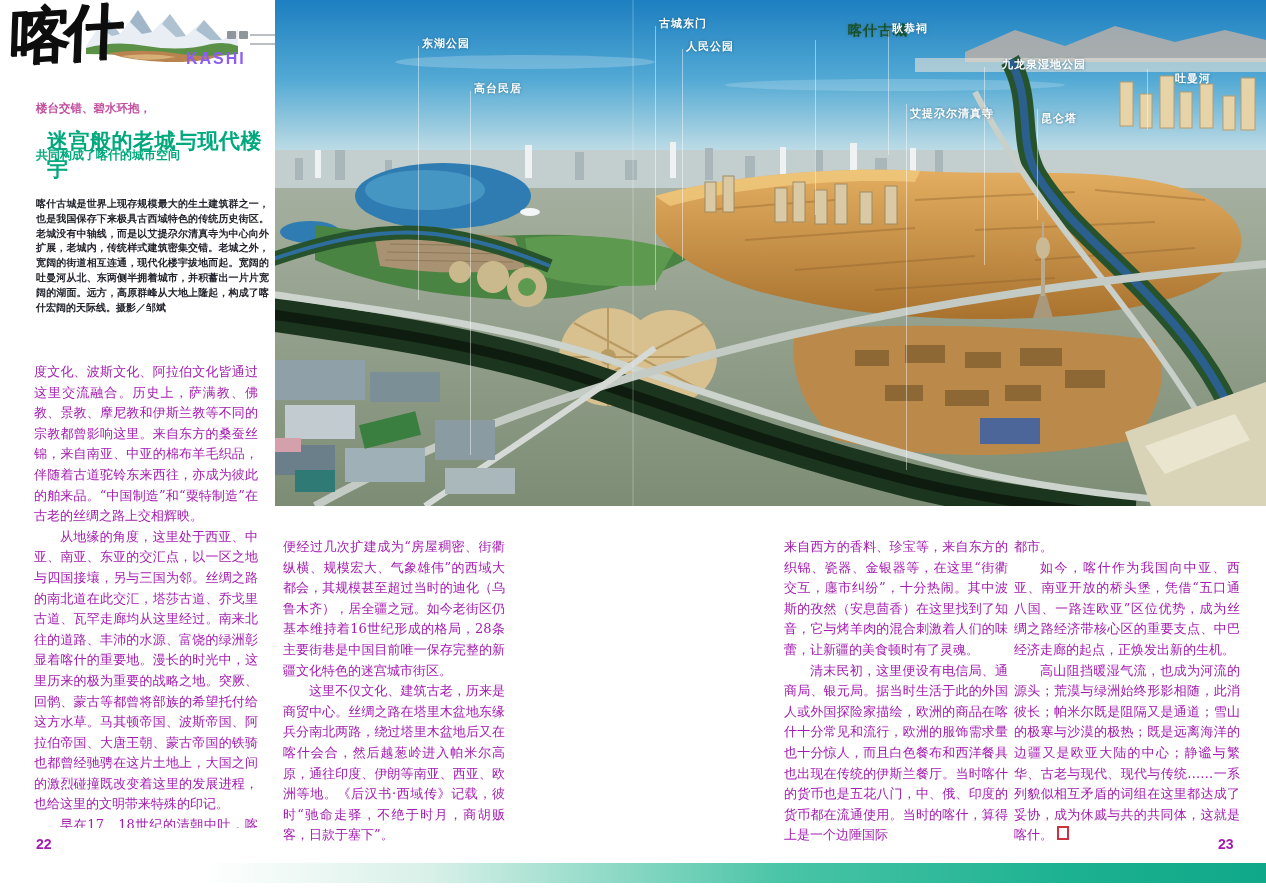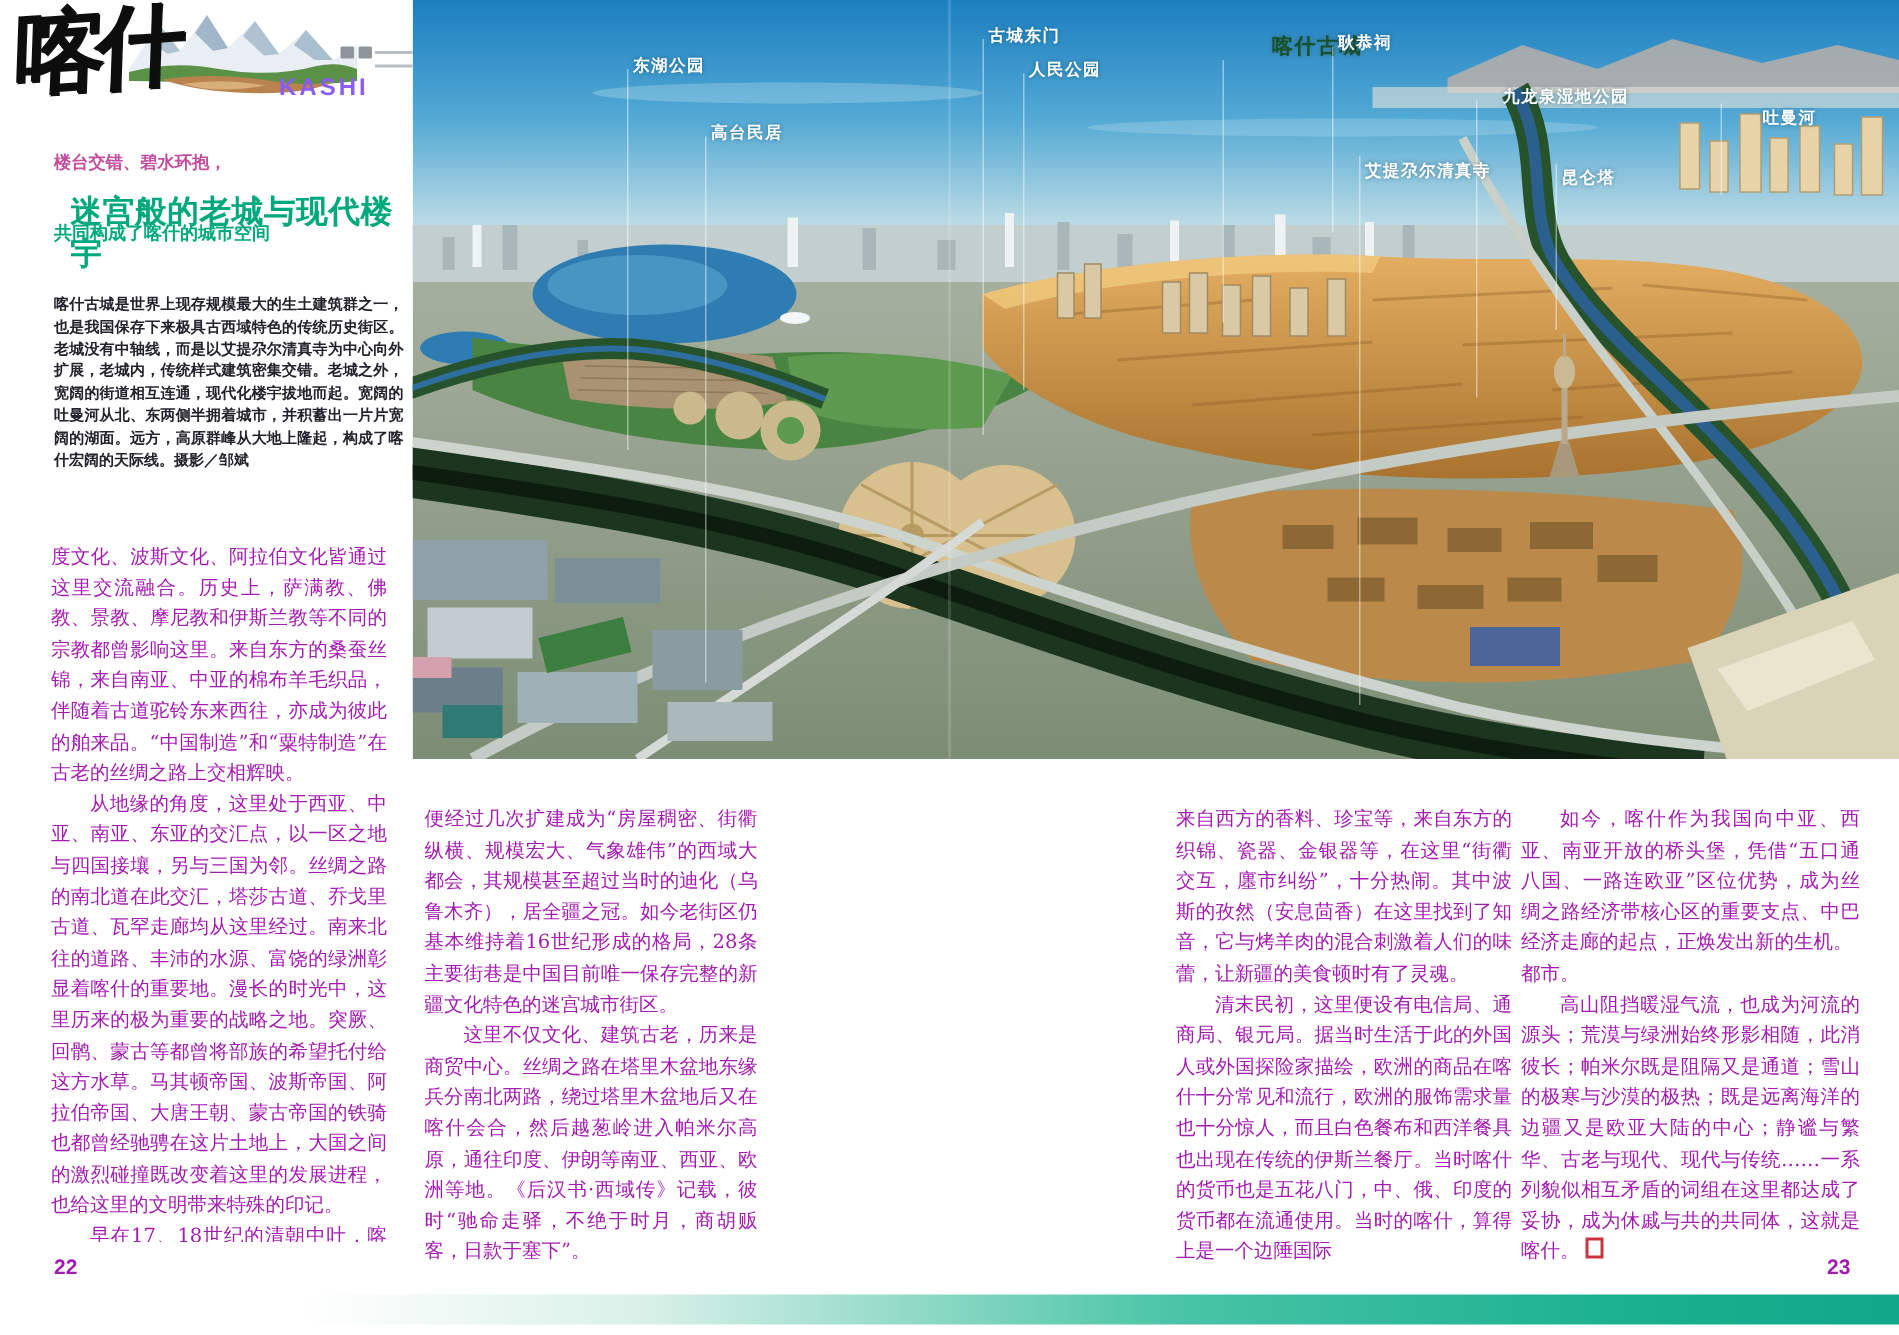--- a/index.html
+++ b/index.html
@@ -292,19 +292,19 @@
 
 <div class="col" id="col2">
     <p class="para">便经过几次扩建成为“房屋稠密、街衢纵横、规模宏大、气象雄伟”的西域大都会，其规模甚至超过当时的迪化（乌鲁木齐），居全疆之冠。如今老街区仍基本维持着16世纪形成的格局，28条主要街巷是中国目前唯一保存完整的新疆文化特色的迷宫城市街区。</p>
     <p class="para indent">这里不仅文化、建筑古老，历来是商贸中心。丝绸之路在塔里木盆地东缘兵分南北两路，绕过塔里木盆地后又在喀什会合，然后越葱岭进入帕米尔高原，通往印度、伊朗等南亚、西亚、欧洲等地。《后汉书·西域传》记载，彼时“驰命走驿，不绝于时月，商胡贩客，日款于塞下”。</p>
   </div>
 <div class="col" id="col3">
     <p class="para">来自西方的香料、珍宝等，来自东方的织锦、瓷器、金银器等，在这里“街衢交互，廛市纠纷”，十分热闹。其中波斯的孜然（安息茴香）在这里找到了知音，它与烤羊肉的混合刺激着人们的味蕾，让新疆的美食顿时有了灵魂。</p>
     <p class="para indent">清末民初，这里便设有电信局、通商局、银元局。据当时生活于此的外国人或外国探险家描绘，欧洲的商品在喀什十分常见和流行，欧洲的服饰需求量也十分惊人，而且白色餐布和西洋餐具也出现在传统的伊斯兰餐厅。当时喀什的货币也是五花八门，中、俄、印度的货币都在流通使用。当时的喀什，算得上是一个边陲国际</p>
   </div>
 <div class="col" id="col4">
+    <p class="para">都市。</p>
     <p class="para indent">如今，喀什作为我国向中亚、西亚、南亚开放的桥头堡，凭借“五口通八国、一路连欧亚”区位优势，成为丝绸之路经济带核心区的重要支点、中巴经济走廊的起点，正焕发出新的生机。</p>
-    <p class="para">都市。</p>
     <p class="para indent">高山阻挡暖湿气流，也成为河流的源头；荒漠与绿洲始终形影相随，此消彼长；帕米尔既是阻隔又是通道；雪山的极寒与沙漠的极热；既是远离海洋的边疆又是欧亚大陆的中心；静谧与繁华、古老与现代、现代与传统……一系列貌似相互矛盾的词组在这里都达成了妥协，成为休戚与共的共同体，这就是喀什。<span class="endmark"></span></p>
   </div>
 
 <div class="pageno" id="pageno-right">23</div>
 <div class="bottom-bar"></div>
 
 </body></html>

